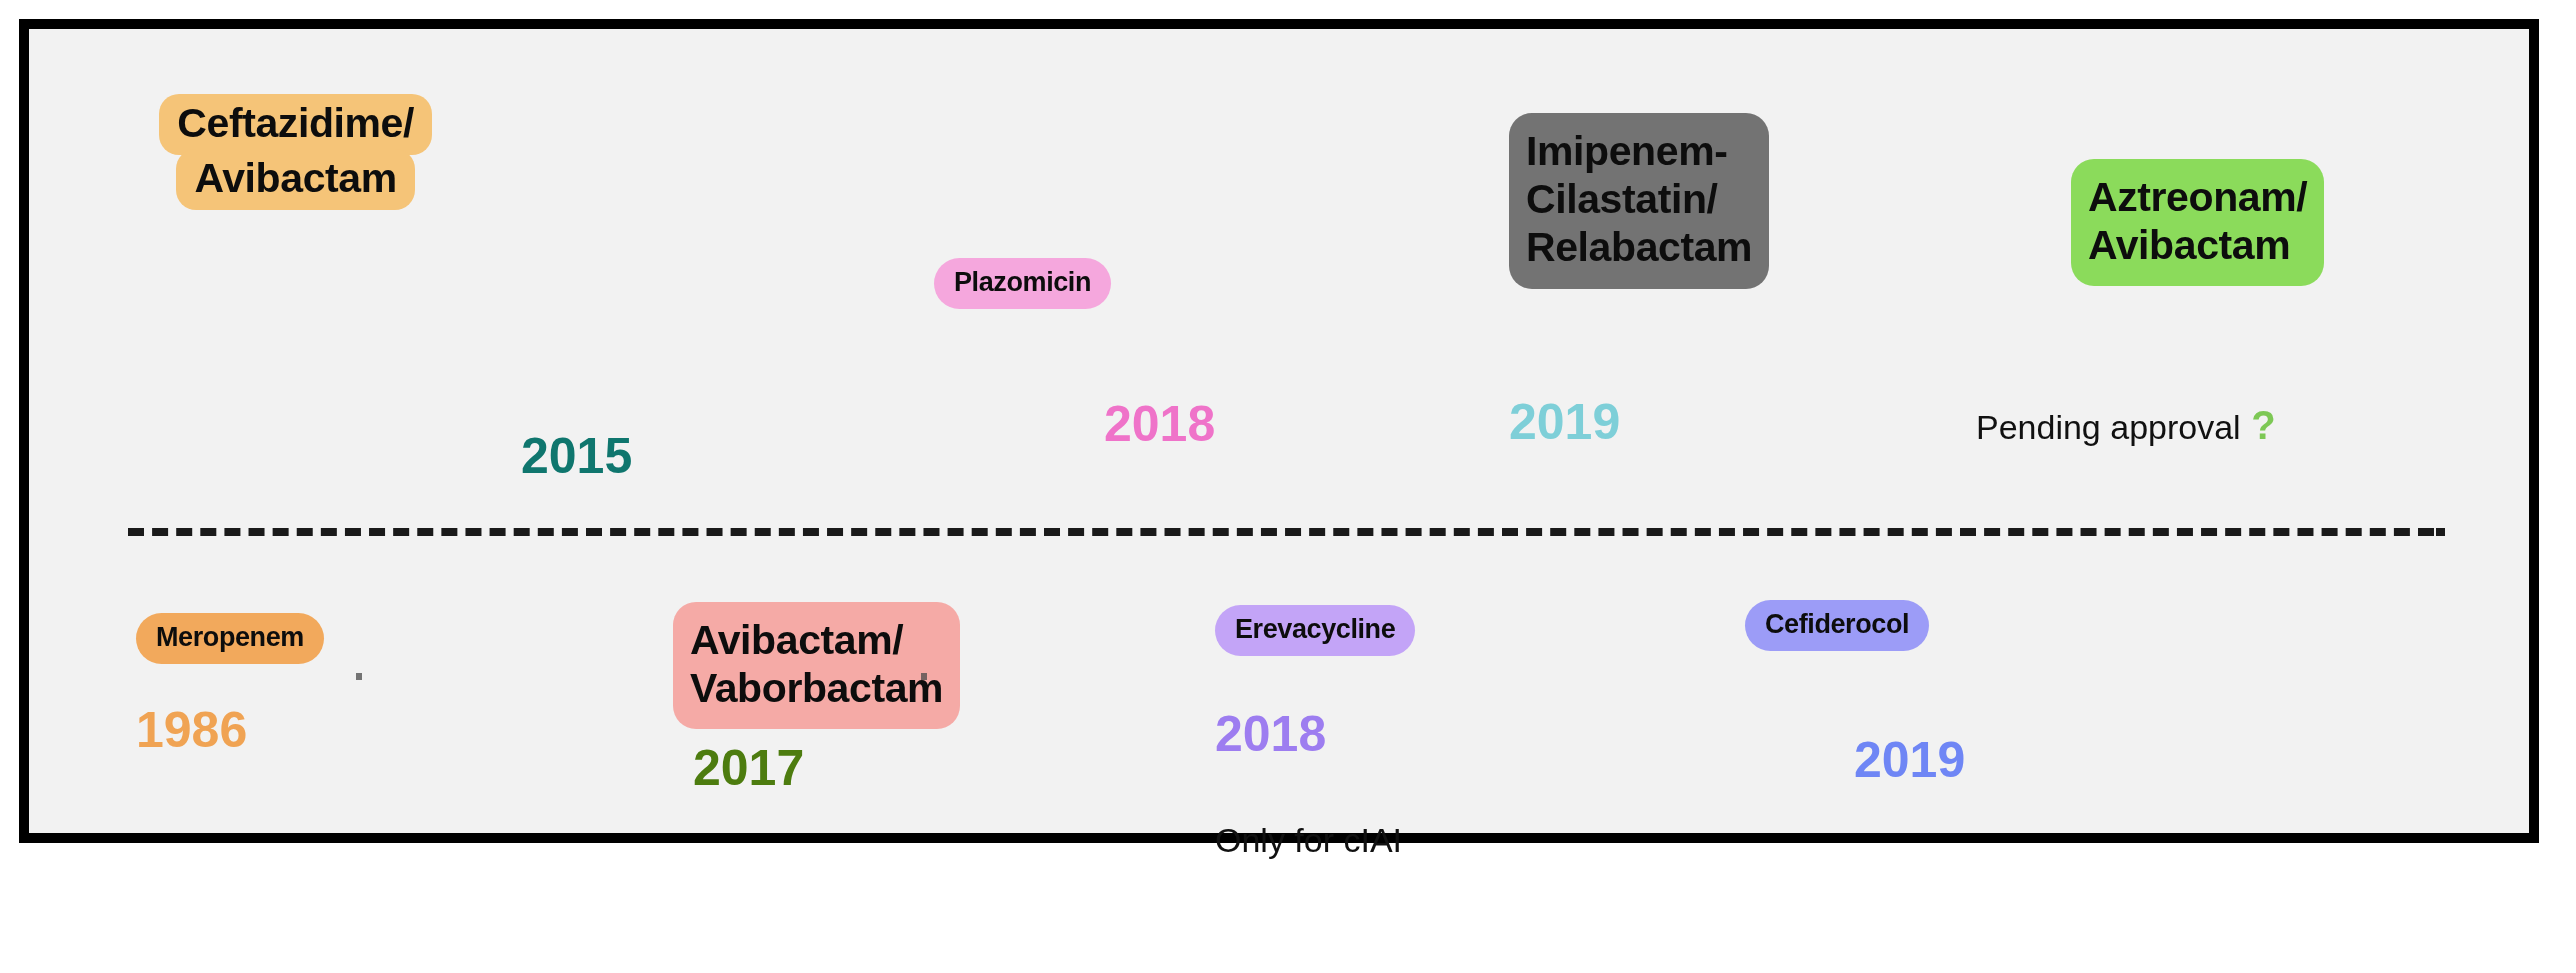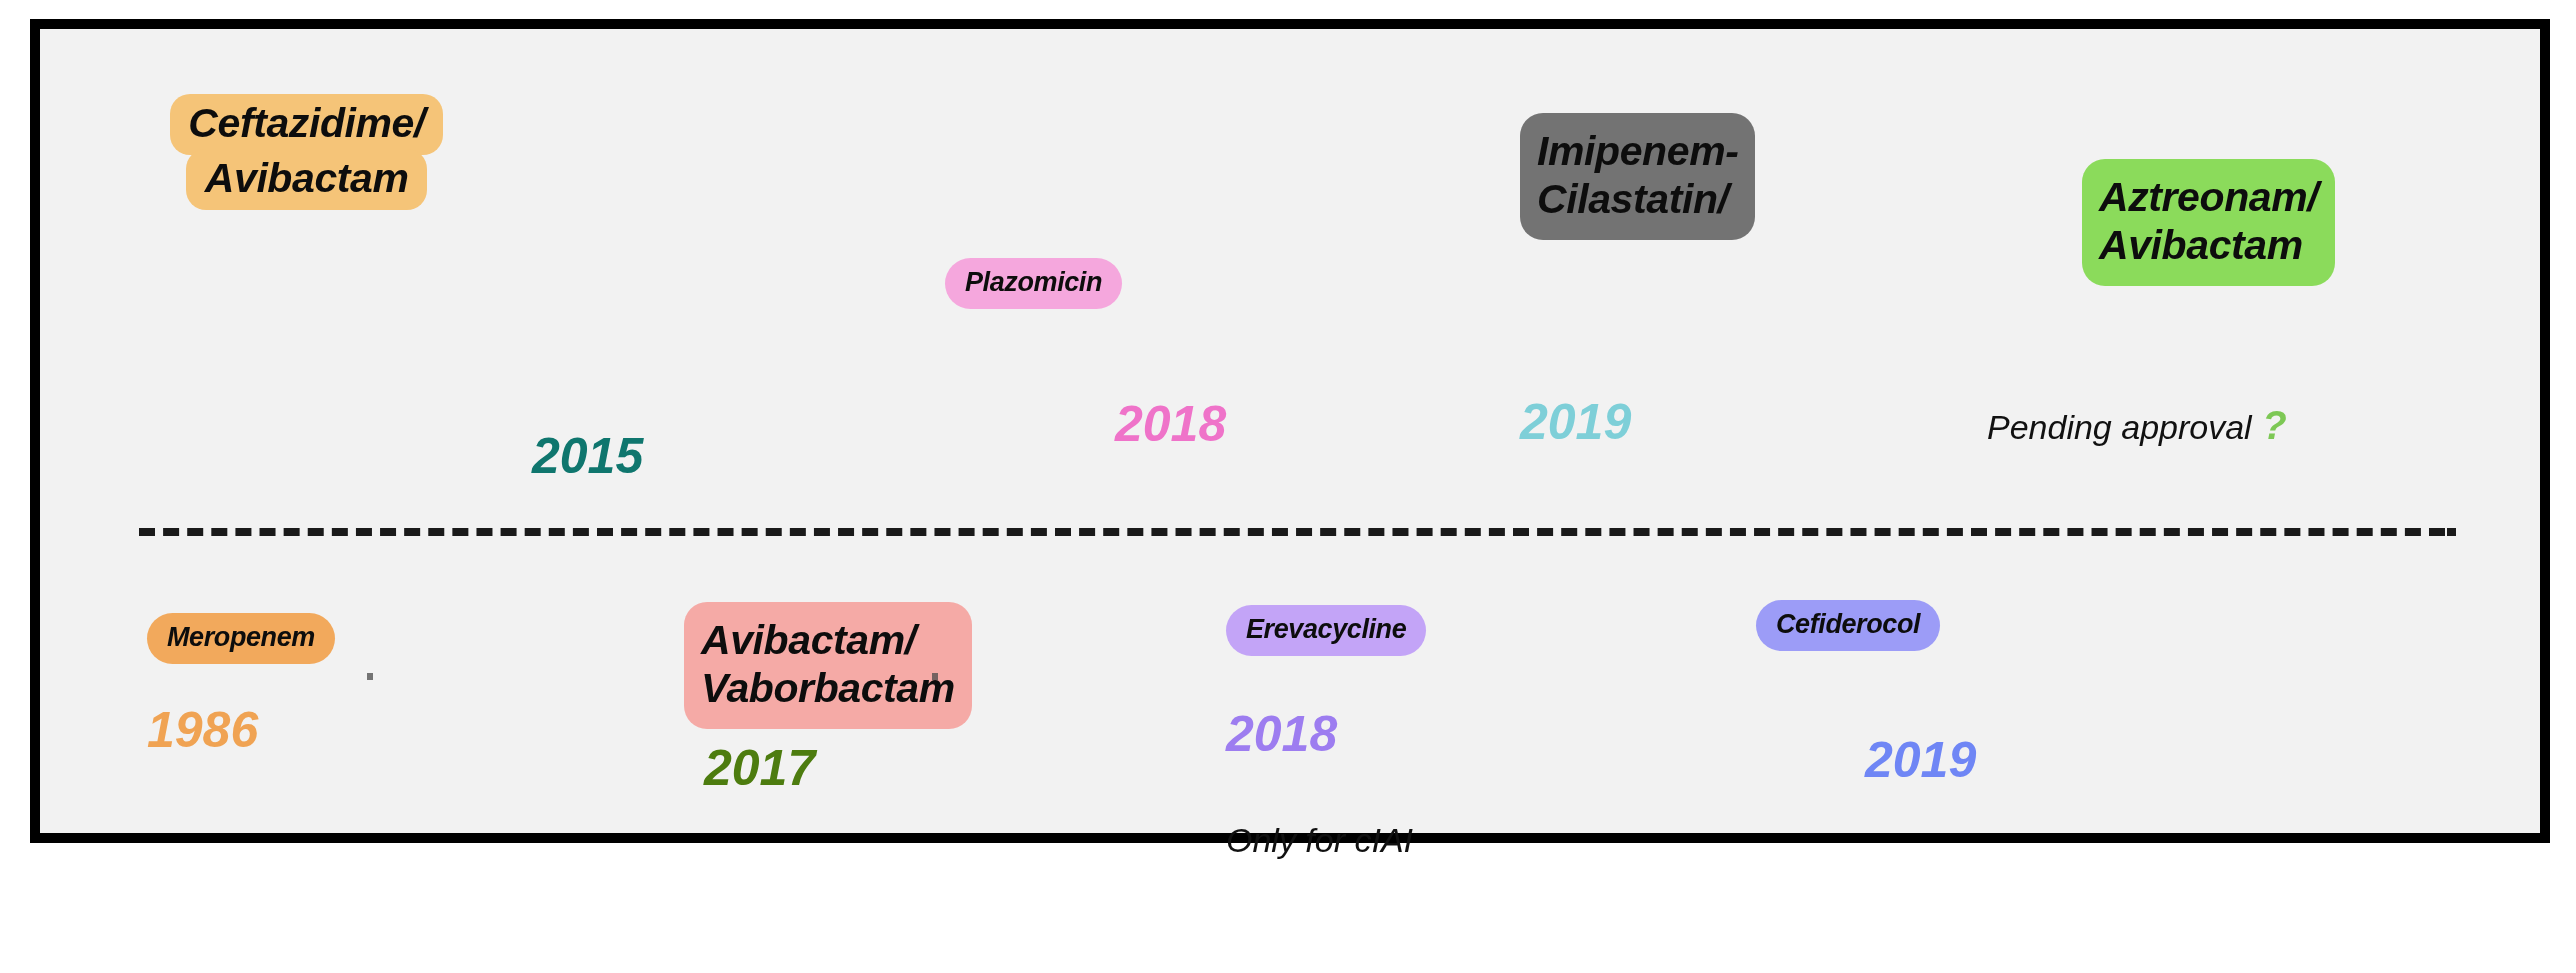--- a/index.html
+++ b/index.html
@@ -11,28 +11,27 @@
   body {
     width: 2576px;
     height: 973px;
     font-family: "Liberation Sans", "DejaVu Sans", sans-serif;
     overflow: hidden;
   }
 
   
   #timeline-figure {
     position: absolute;
-    left: 30px;
+    left: 19px;
     top: 19px;
     width: 2520px;
     height: 824px;
     box-sizing: border-box;
     border: 10px solid #000000;
     background: #f2f2f2;
-    font-style: italic;
   }
   #timeline-canvas {
     position: absolute;
     inset: 0;
     
   }
 
   
   #axis-dashed-line {
     position: absolute;
@@ -156,20 +155,21 @@
       <div class="name-lines">
         <span class="name-line pill" id="pz-l0" style="background: rgb(245, 167, 221);">Plazomicin</span>
       </div>
     </div>
     <div class="year" id="pz-year" style="left: 1075px; top: 370px; color: rgb(239, 115, 201);">2018</div>
 
     <div class="entry" style="left:1480px; top:84px;">
       <div class="name-lines card" id="im-card" style="background: #737373;">
         <span class="name-line">Imipenem-</span>
         <span class="name-line">Cilastatin/</span>
+        <span class="name-line">Relabactam</span>
       </div>
     </div>
     <div class="year" id="im-year" style="left: 1480px; top: 368px; color: rgb(126, 207, 216);">2019</div>
 
     <div class="entry" style="left:2042px; top:130px;">
       <div class="name-lines card" id="az2-card" style="background: rgb(139, 219, 91);">
         <span class="name-line">Aztreonam/</span>
         <span class="name-line">Avibactam</span>
       </div>
     </div>

